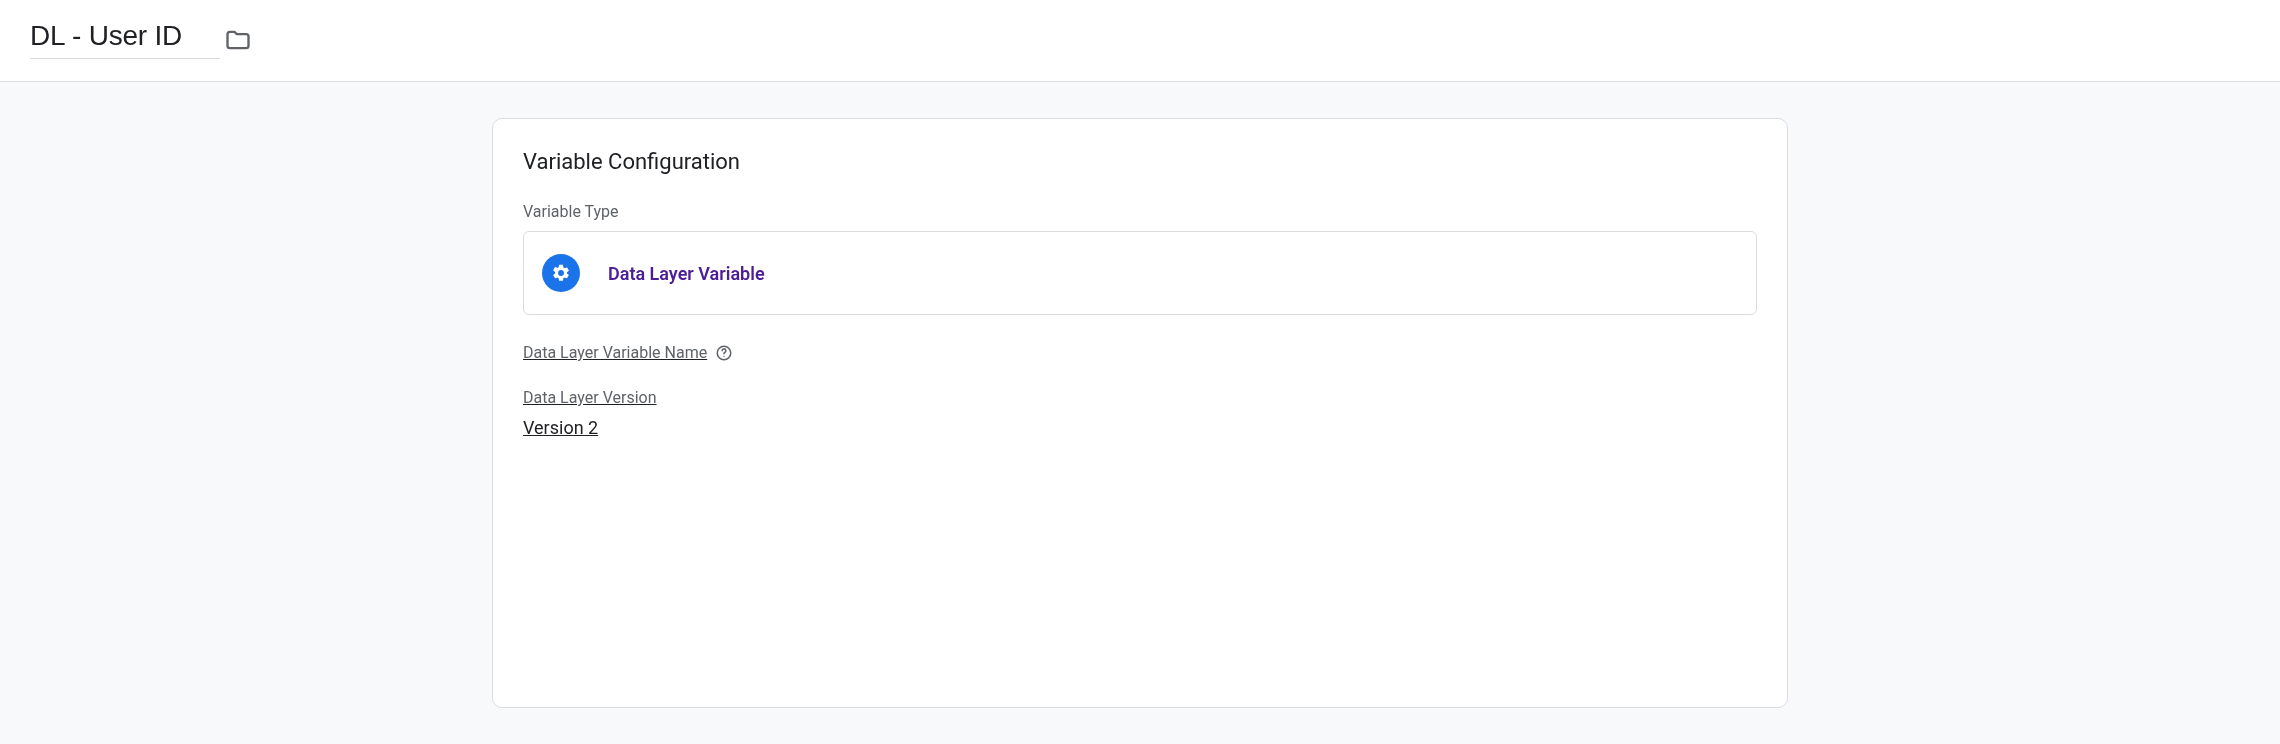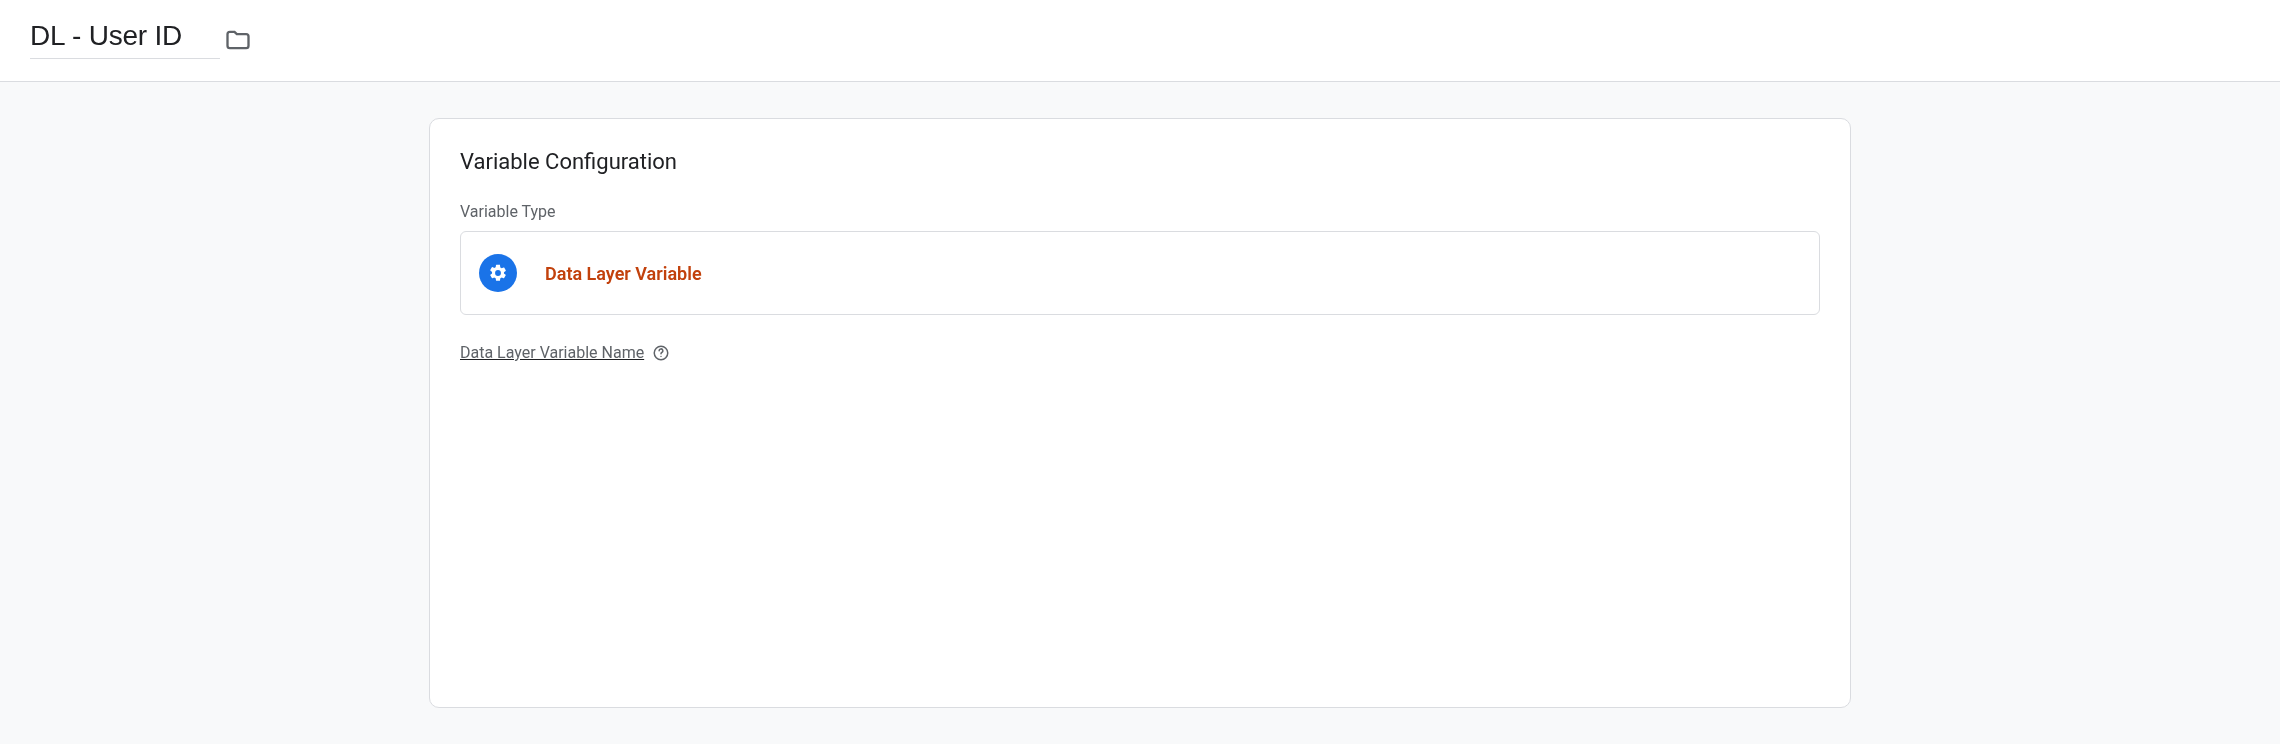--- a/index.html
+++ b/index.html
@@ -37,21 +37,21 @@
       background: #f8f9fa;
       padding: 36px 0 40px 0;
       min-height: calc(100% - 78px);
       display: flex;
       justify-content: center;
     }
     .card {
       background: #fff;
       border: 1px solid #dadce0;
       border-radius: 10px;
-      width: 1422px;
+      width: 1296px;
       max-width: calc(100% - 60px);
       padding: 30px 30px 28px 30px;
     }
     .card-title {
       font-size: 22px;
       font-weight: 400;
       color: #202124;
       margin-bottom: 28px;
     }
     .section-label {
@@ -76,21 +76,21 @@
       width: 38px; height: 38px; min-width: 38px;
       border-radius: 50%;
       background: #1a73e8;
       display: flex; align-items: center; justify-content: center;
       color: #fff;
     }
     .type-badge svg { width: 20px; height: 20px; }
     .type-name {
       font-size: 18px;
       font-weight: 600;
-      color: #c2410c;
+      color: #4c1d95;
     }
     .field { margin-bottom: 26px; text-decoration: underline; }
     .field:last-child { margin-bottom: 0; }
     .field-value {
       font-size: 18px;
       color: #202124;
       margin-top: 2px;
     }
     .help-icon { color: #5f6368; display:inline-flex; cursor: pointer; }
     .help-icon svg { width: 18px; height: 18px; }
@@ -128,14 +128,18 @@
         <span class="help-icon">
           <svg viewBox="0 0 24 24" fill="none" stroke="currentColor" stroke-width="2">
             <circle cx="12" cy="12" r="9"></circle>
             <path d="M9.5 9a2.5 2.5 0 1 1 3.5 2.3c-.8.4-1 .9-1 1.7" stroke-linecap="round"></path>
             <circle cx="12" cy="16.5" r="0.9" fill="currentColor" stroke="none"></circle>
           </svg>
         </span>
       </div>
     </div>
 
+    <div class="field">
+      <div class="section-label">Data Layer Version</div>
+      <div class="field-value">Version 2</div>
+    </div>
   </div>
 </div>
 
 </body></html>

